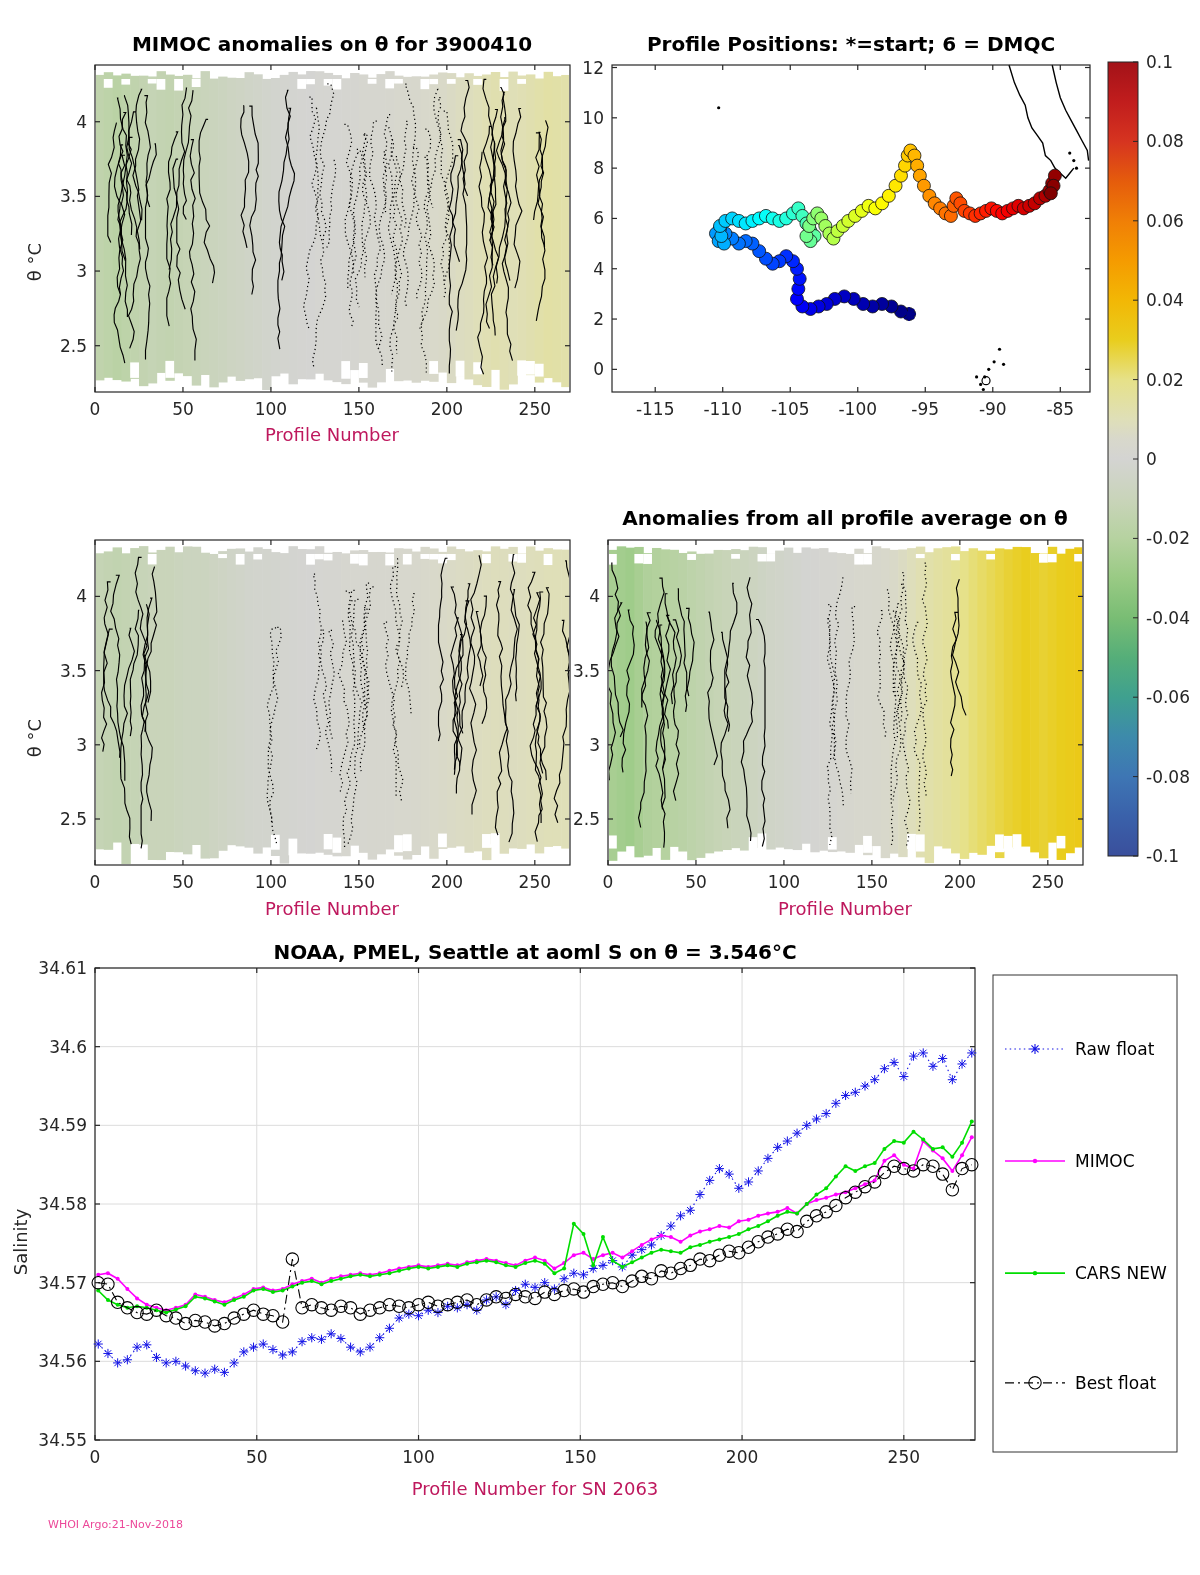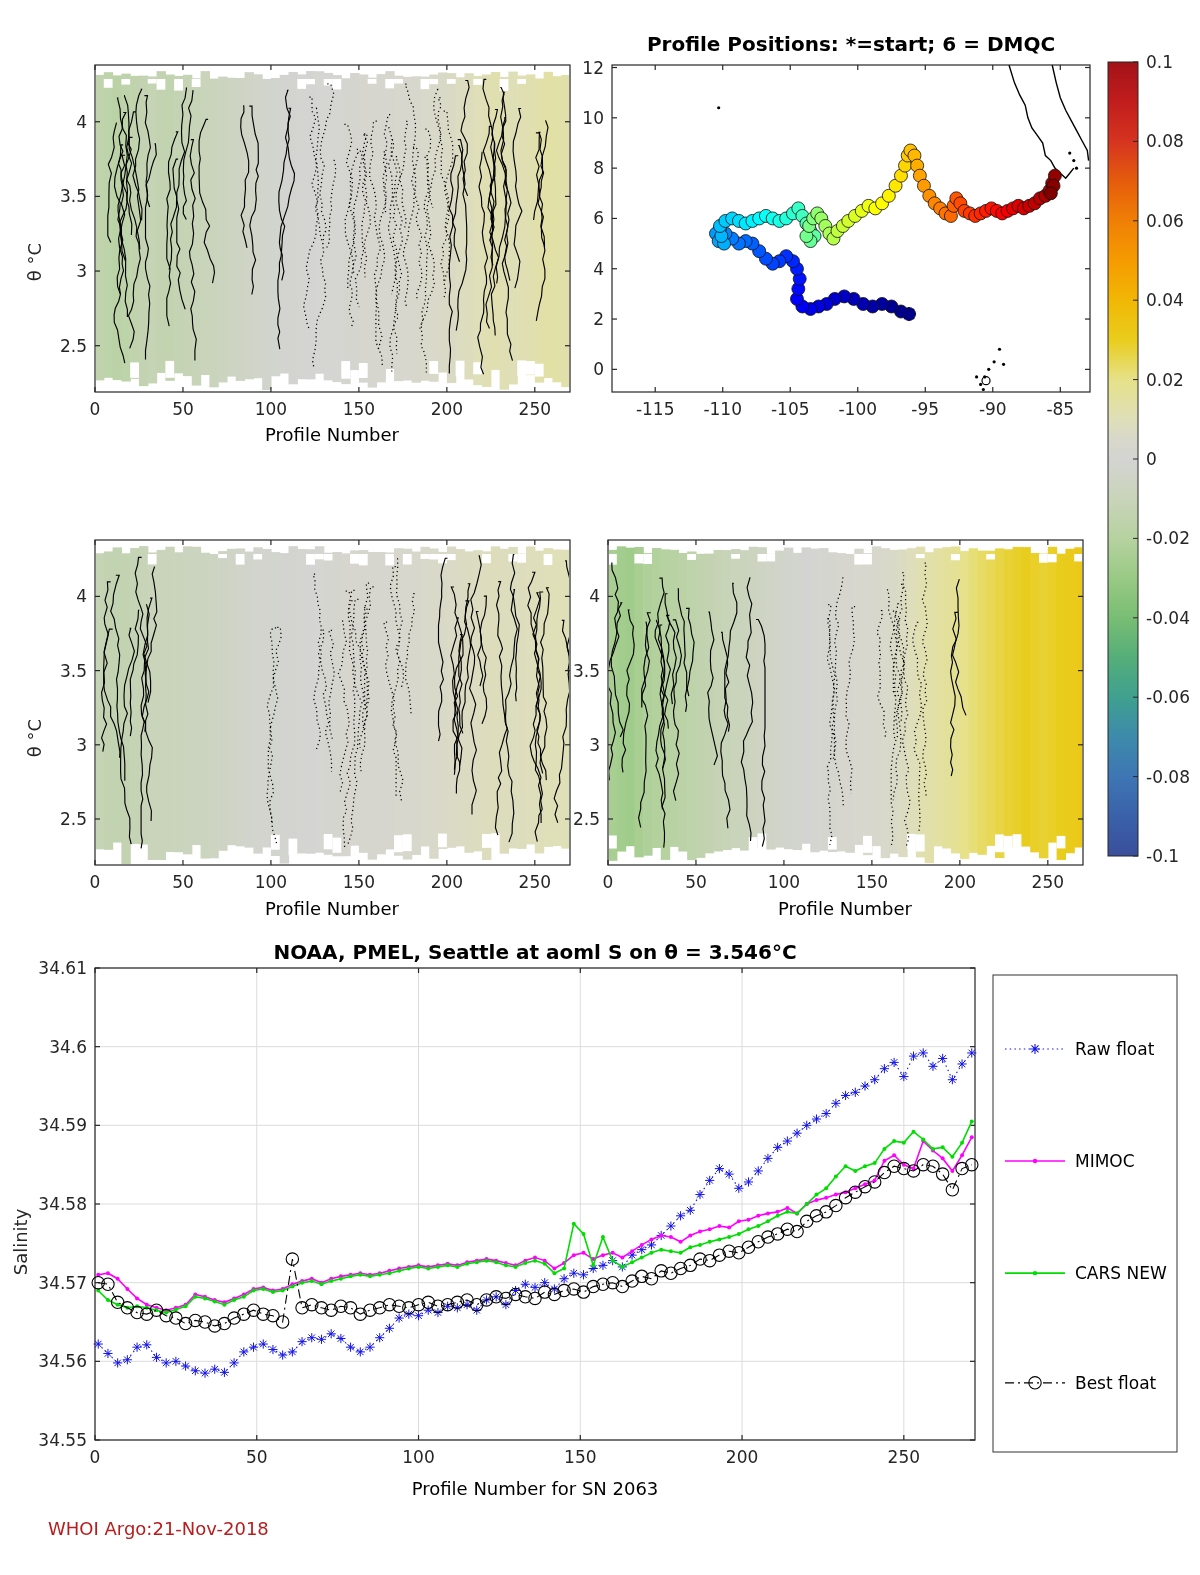--- a/index.html
+++ b/index.html
@@ -2,24 +2,24 @@
 <html><head>
 <meta charset="utf-8">
 <style>
   html,body{margin:0;padding:0;background:#ffffff;}
   .fig{position:relative;width:1200px;height:1575px;background:#fff;
        font-family:"DejaVu Sans","Liberation Sans",sans-serif;color:#1a1a1a;overflow:hidden;}
   #fig-svg{position:absolute;left:0;top:0;}
   .title{position:absolute;transform:translateX(-50%);white-space:nowrap;
          font-weight:bold;font-size:20px;color:#000;}
   .axlabel{position:absolute;transform:translateX(-50%);white-space:nowrap;
-           font-size:18px;color:#000000;}
+           font-size:18px;color:#be185d;}
   .ylabel{position:absolute;white-space:nowrap;font-size:18px;color:#262626;
           transform:rotate(-90deg) translateX(-50%);transform-origin:0 0;}
-  .footer{position:absolute;font-size:18px;color:#b91c1c;}
+  .footer{position:absolute;font-size:11px;color:#ec4899;}
 </style>
 </head>
 <body>
 
 <div class="fig">
   <svg id="fig-svg" width="1200" height="1575">
       <g>
         <clipPath id="clip-mimoc-anomalies">
           <rect x="96" y="66" width="473" height="325"></rect>
         </clipPath>
@@ -1173,21 +1173,23 @@
         <text x="1075" y="1167.03" font-size="17" text-anchor="start" fill="#000" font-family="DejaVu Sans, Liberation Sans, sans-serif" font-weight="normal">MIMOC</text>
         <line x1="1005" y1="1273.125" x2="1065" y2="1273.125" stroke="#00dd00" stroke-width="1.6"></line>
         <circle cx="1035" cy="1273.125" r="2.2" fill="#00dd00"></circle>
         <text x="1075" y="1279.125" font-size="17" text-anchor="start" fill="#000" font-family="DejaVu Sans, Liberation Sans, sans-serif" font-weight="normal">CARS NEW</text>
         <line x1="1005" y1="1382.835" x2="1065" y2="1382.835" stroke="#000000" stroke-width="1.1" stroke-dasharray="9,4,2,4"></line>
         <circle cx="1035" cy="1382.835" r="6.2" fill="none" stroke="#000000" stroke-width="1.1"></circle>
         <text x="1075" y="1388.835" font-size="17" text-anchor="start" fill="#000" font-family="DejaVu Sans, Liberation Sans, sans-serif" font-weight="normal">Best float</text>
       </g>
     </svg>
 
+  <div class="title" style="left:332px;top:32px">MIMOC anomalies on θ  for 3900410</div>
   <div class="title" style="left:851px;top:32px">Profile Positions: *=start; 6 = DMQC</div>
+  <div class="title" style="left:845px;top:506px">Anomalies from all profile average on θ</div>
   <div class="title" style="left:535px;top:940px">NOAA, PMEL, Seattle at aoml S on θ = 3.546°C</div>
 
   <div class="axlabel" style="left:332px;top:424px">Profile Number</div>
   <div class="axlabel" style="left:332px;top:898px">Profile Number</div>
   <div class="axlabel" style="left:845px;top:898px">Profile Number</div>
   <div class="axlabel" style="left:535px;top:1478px">Profile Number for SN 2063</div>
 
   <div class="ylabel" style="left:24px;top:262px">θ °C</div>
   <div class="ylabel" style="left:24px;top:738px">θ °C</div>
   <div class="ylabel" style="left:10px;top:1242px">Salinity</div>

